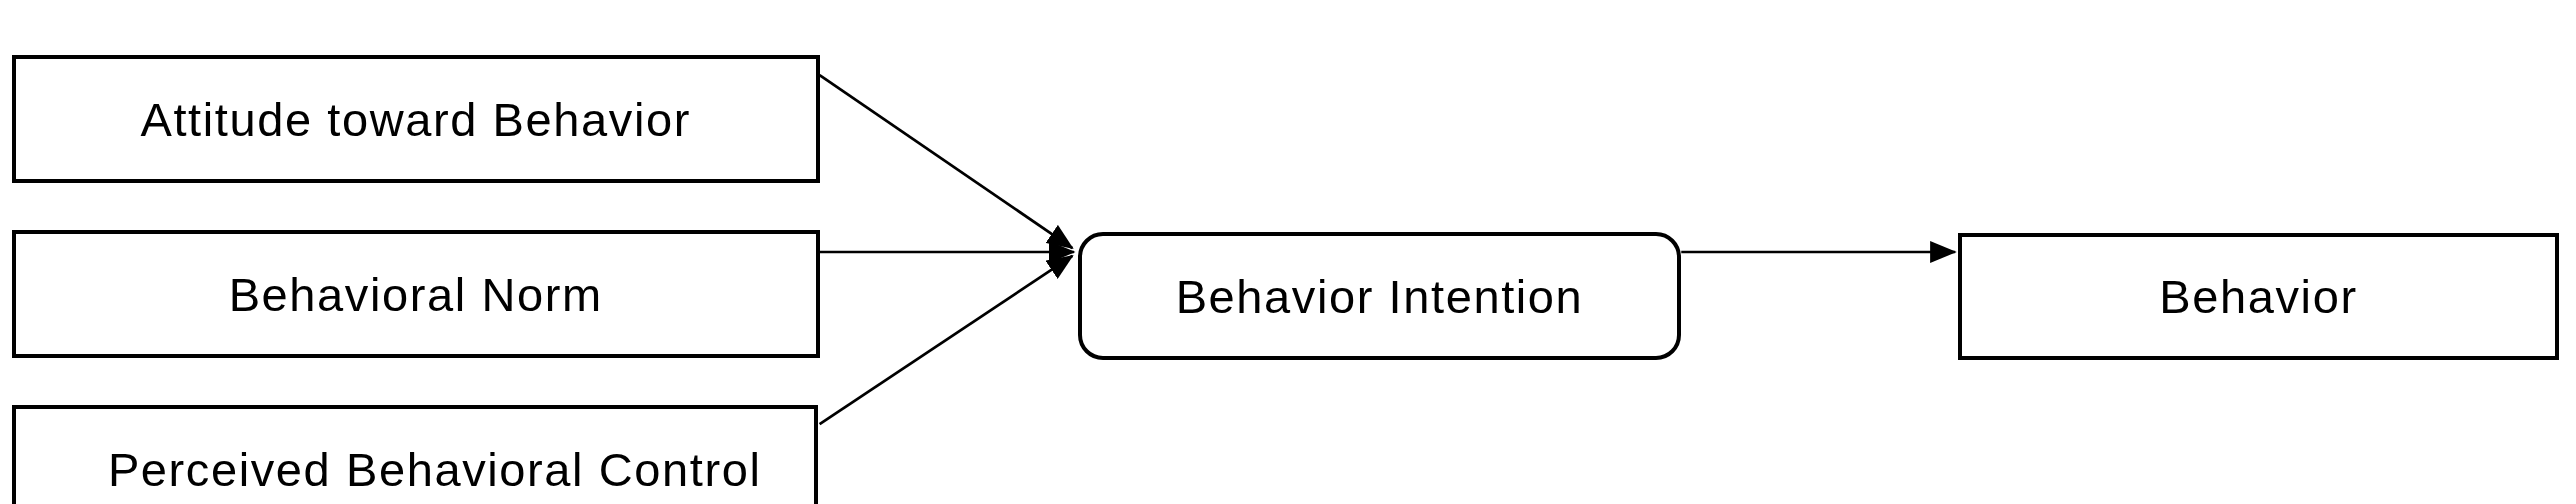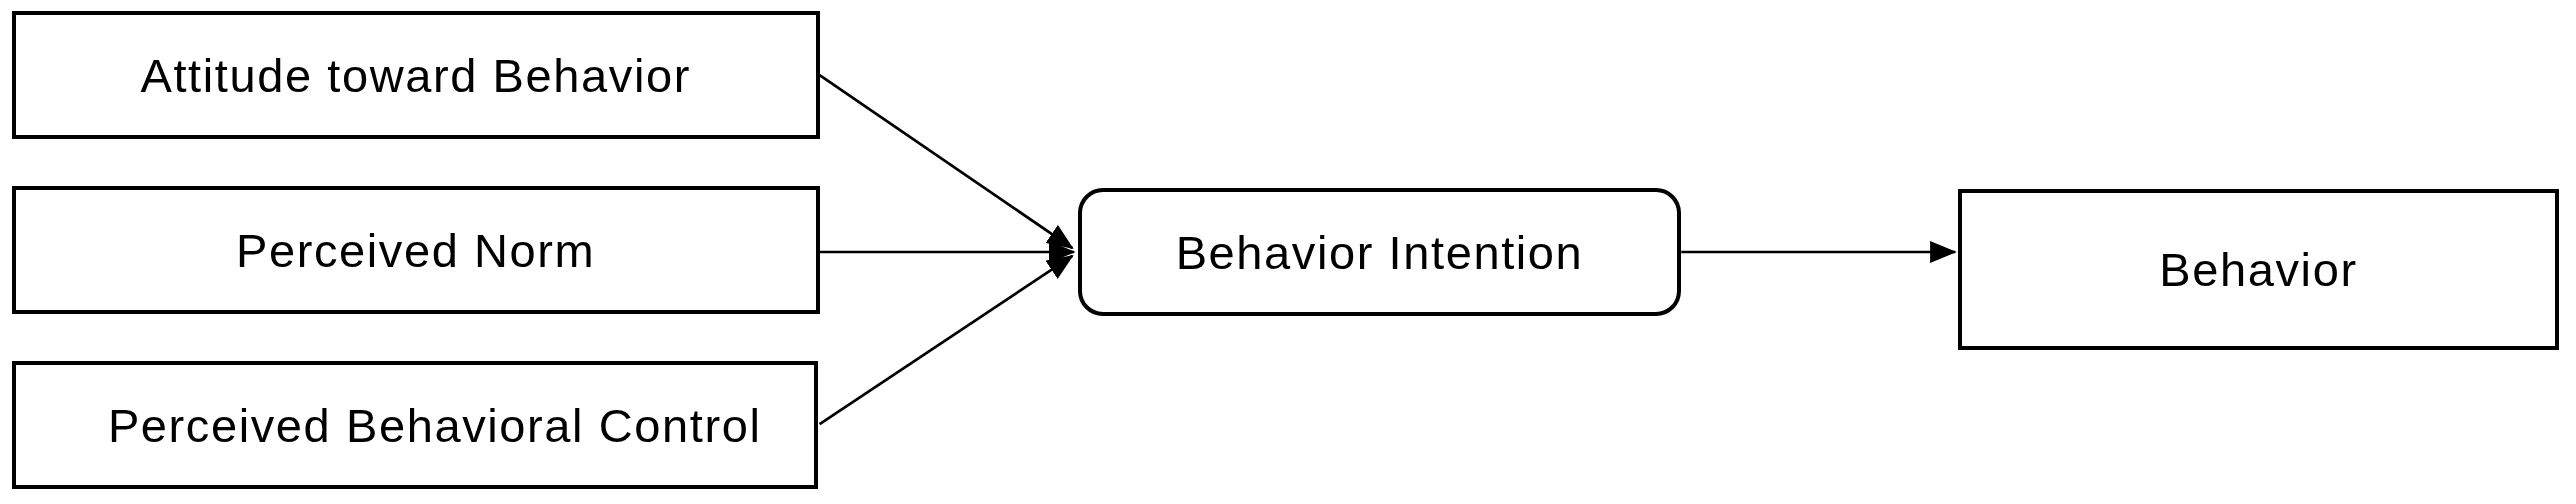--- a/index.html
+++ b/index.html
@@ -16,35 +16,36 @@
     overflow: hidden;
   }
   .node {
     position: absolute;
     box-sizing: border-box;
     background: #ffffff;
     border: 4.7px solid #000000;
     display: flex;
     align-items: center;
     justify-content: center;
+    margin-top: 44px;
   }
   .node .label {
     color: #000000;
     font-size: 47px;
     letter-spacing: 1.6px;
     white-space: nowrap;
     line-height: 1;
   }
   
   #node-attitude  { left: 11.7px;  top: 11px;  width: 808px; height: 128px; }
   #node-subjective{ left: 11.7px;  top: 186px; width: 808px; height: 128px; }
   #node-perceived { left: 11.7px;  top: 361px; width: 806px; height: 128px; padding-left: 40px; }
   
   #node-intention { left: 1078px; top: 188px; width: 603px; height: 128px; border-radius: 25px; }
-  #node-behavior  { left: 1958px; top: 189px; width: 601px; height: 161px; }
+  #node-behavior  { left: 1958px; top: 189px; width: 601px; height: 127px; }
 
   #edges-layer {
     position: absolute;
     left: 0;
     top: 0;
     width: 2576px;
     height: 504px;
     pointer-events: none;
   }
 </style>
@@ -63,21 +64,21 @@
     <line x1="1047" y1="322" x2="1372" y2="322" stroke="#000000" stroke-width="3.5" marker-end="url(#arrowhead)"></line>
     <line x1="1047" y1="542" x2="1370" y2="327" stroke="#000000" stroke-width="3.5" marker-end="url(#arrowhead)"></line>
     <line x1="2148" y1="322" x2="2498" y2="322" stroke="#000000" stroke-width="3.5" marker-end="url(#arrowhead)"></line>
   </svg>
 
   <div class="node" id="node-attitude">
     <span class="label">Attitude toward Behavior</span>
   </div>
 
   <div class="node" id="node-subjective">
-    <span class="label">Perceived Norm</span>
+    <span class="label">Behavioral Norm</span>
   </div>
 
   <div class="node" id="node-perceived">
     <span class="label">Perceived Behavioral Control</span>
   </div>
 
   <div class="node" id="node-intention">
     <span class="label">Behavior Intention</span>
   </div>
 

